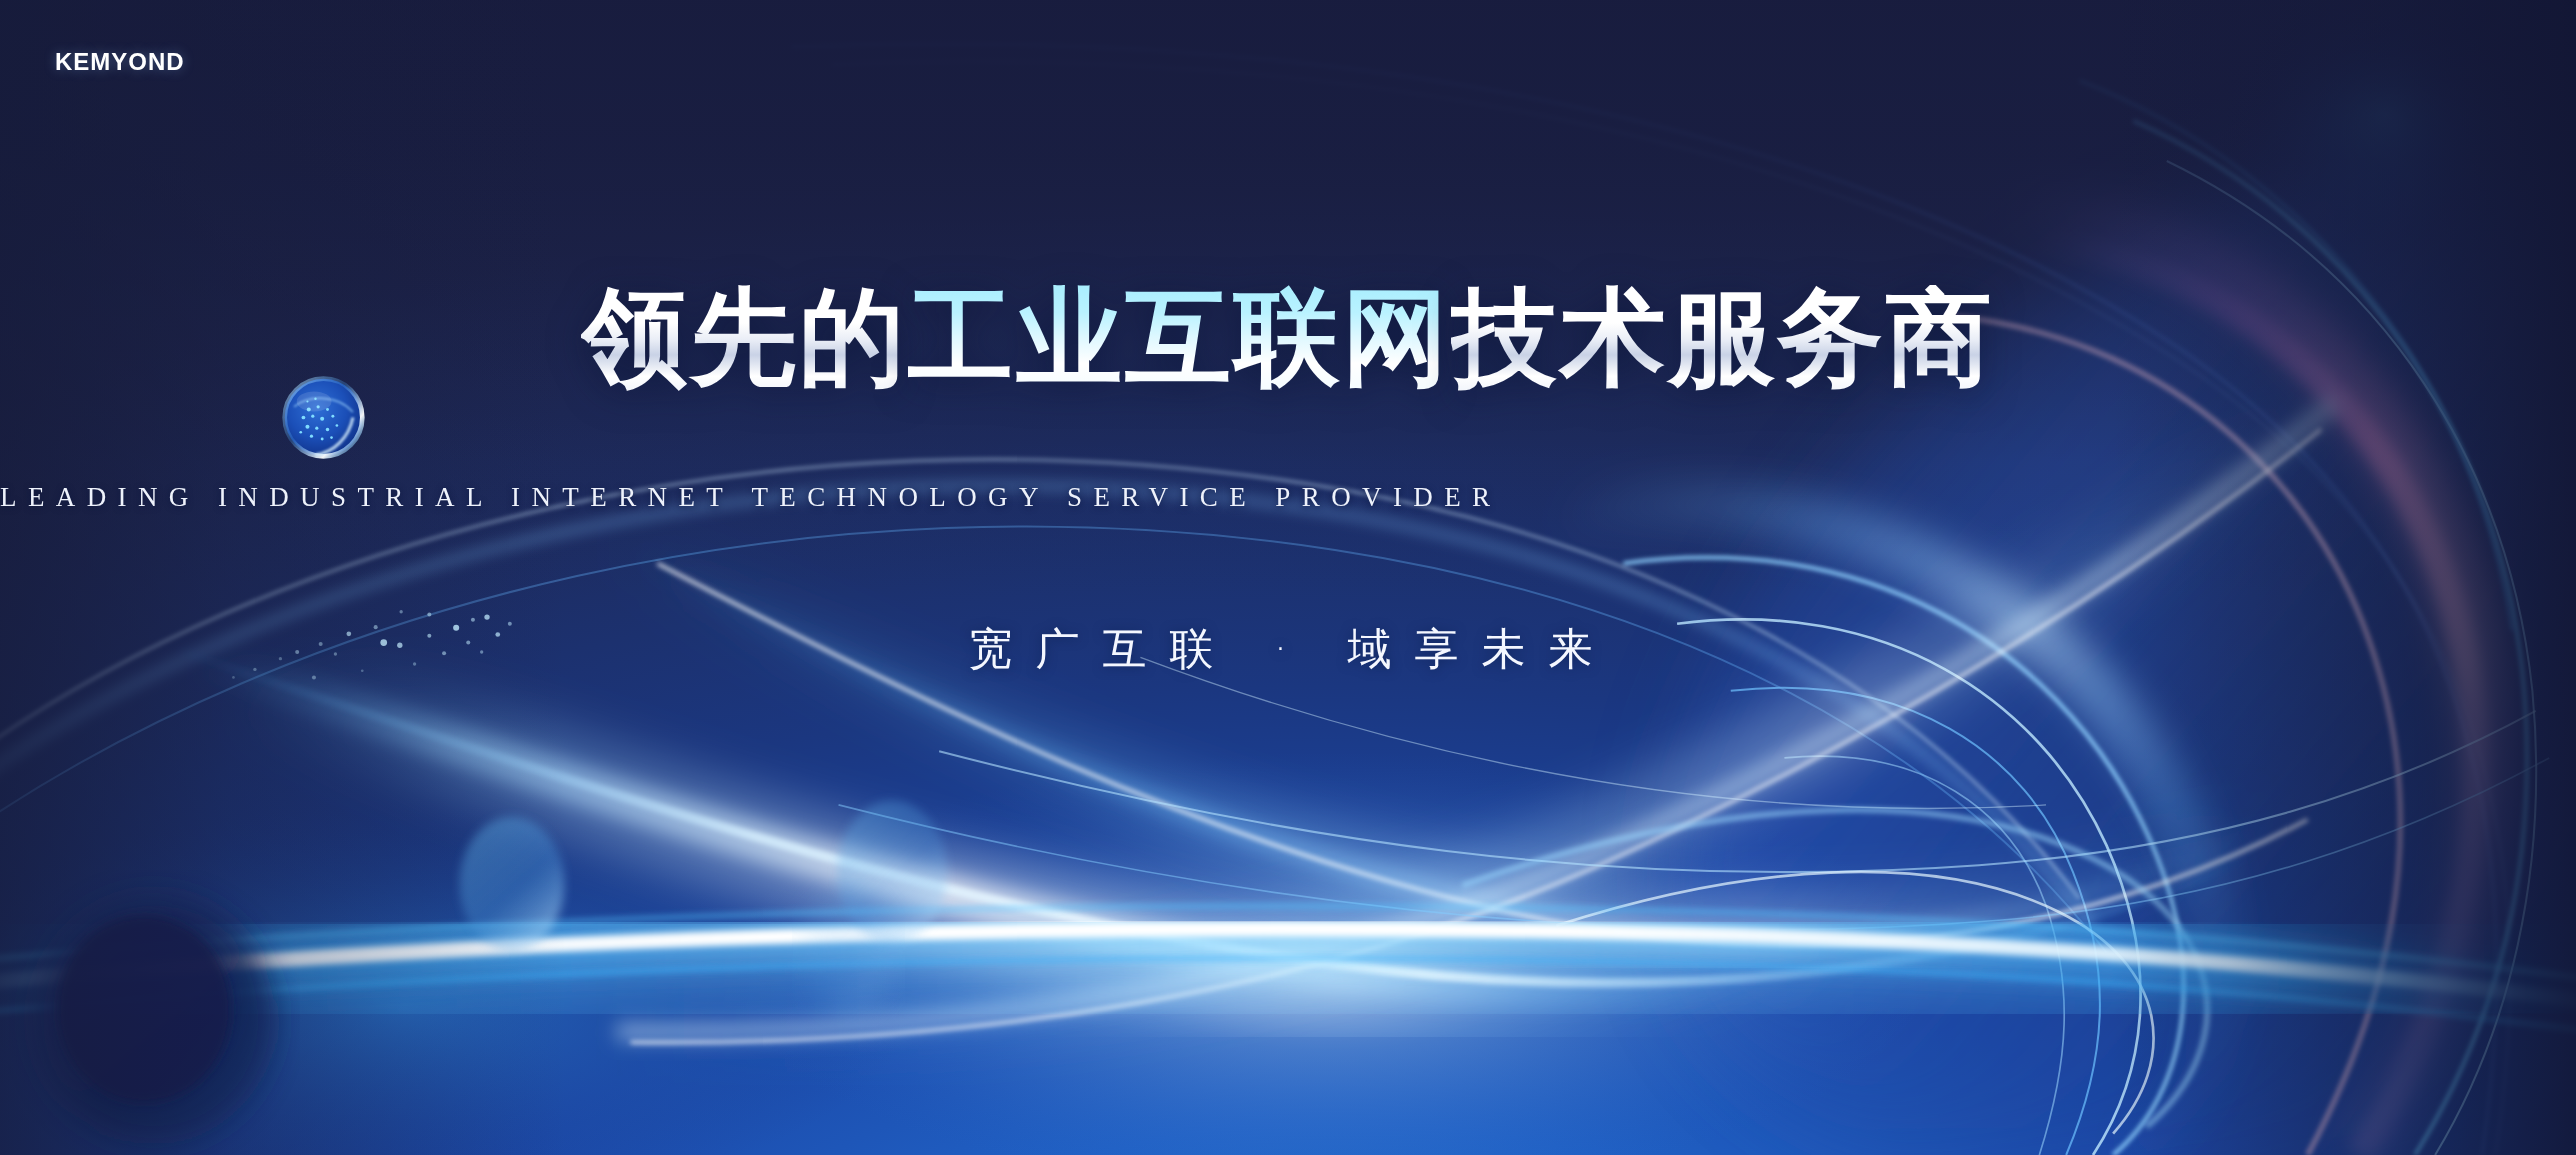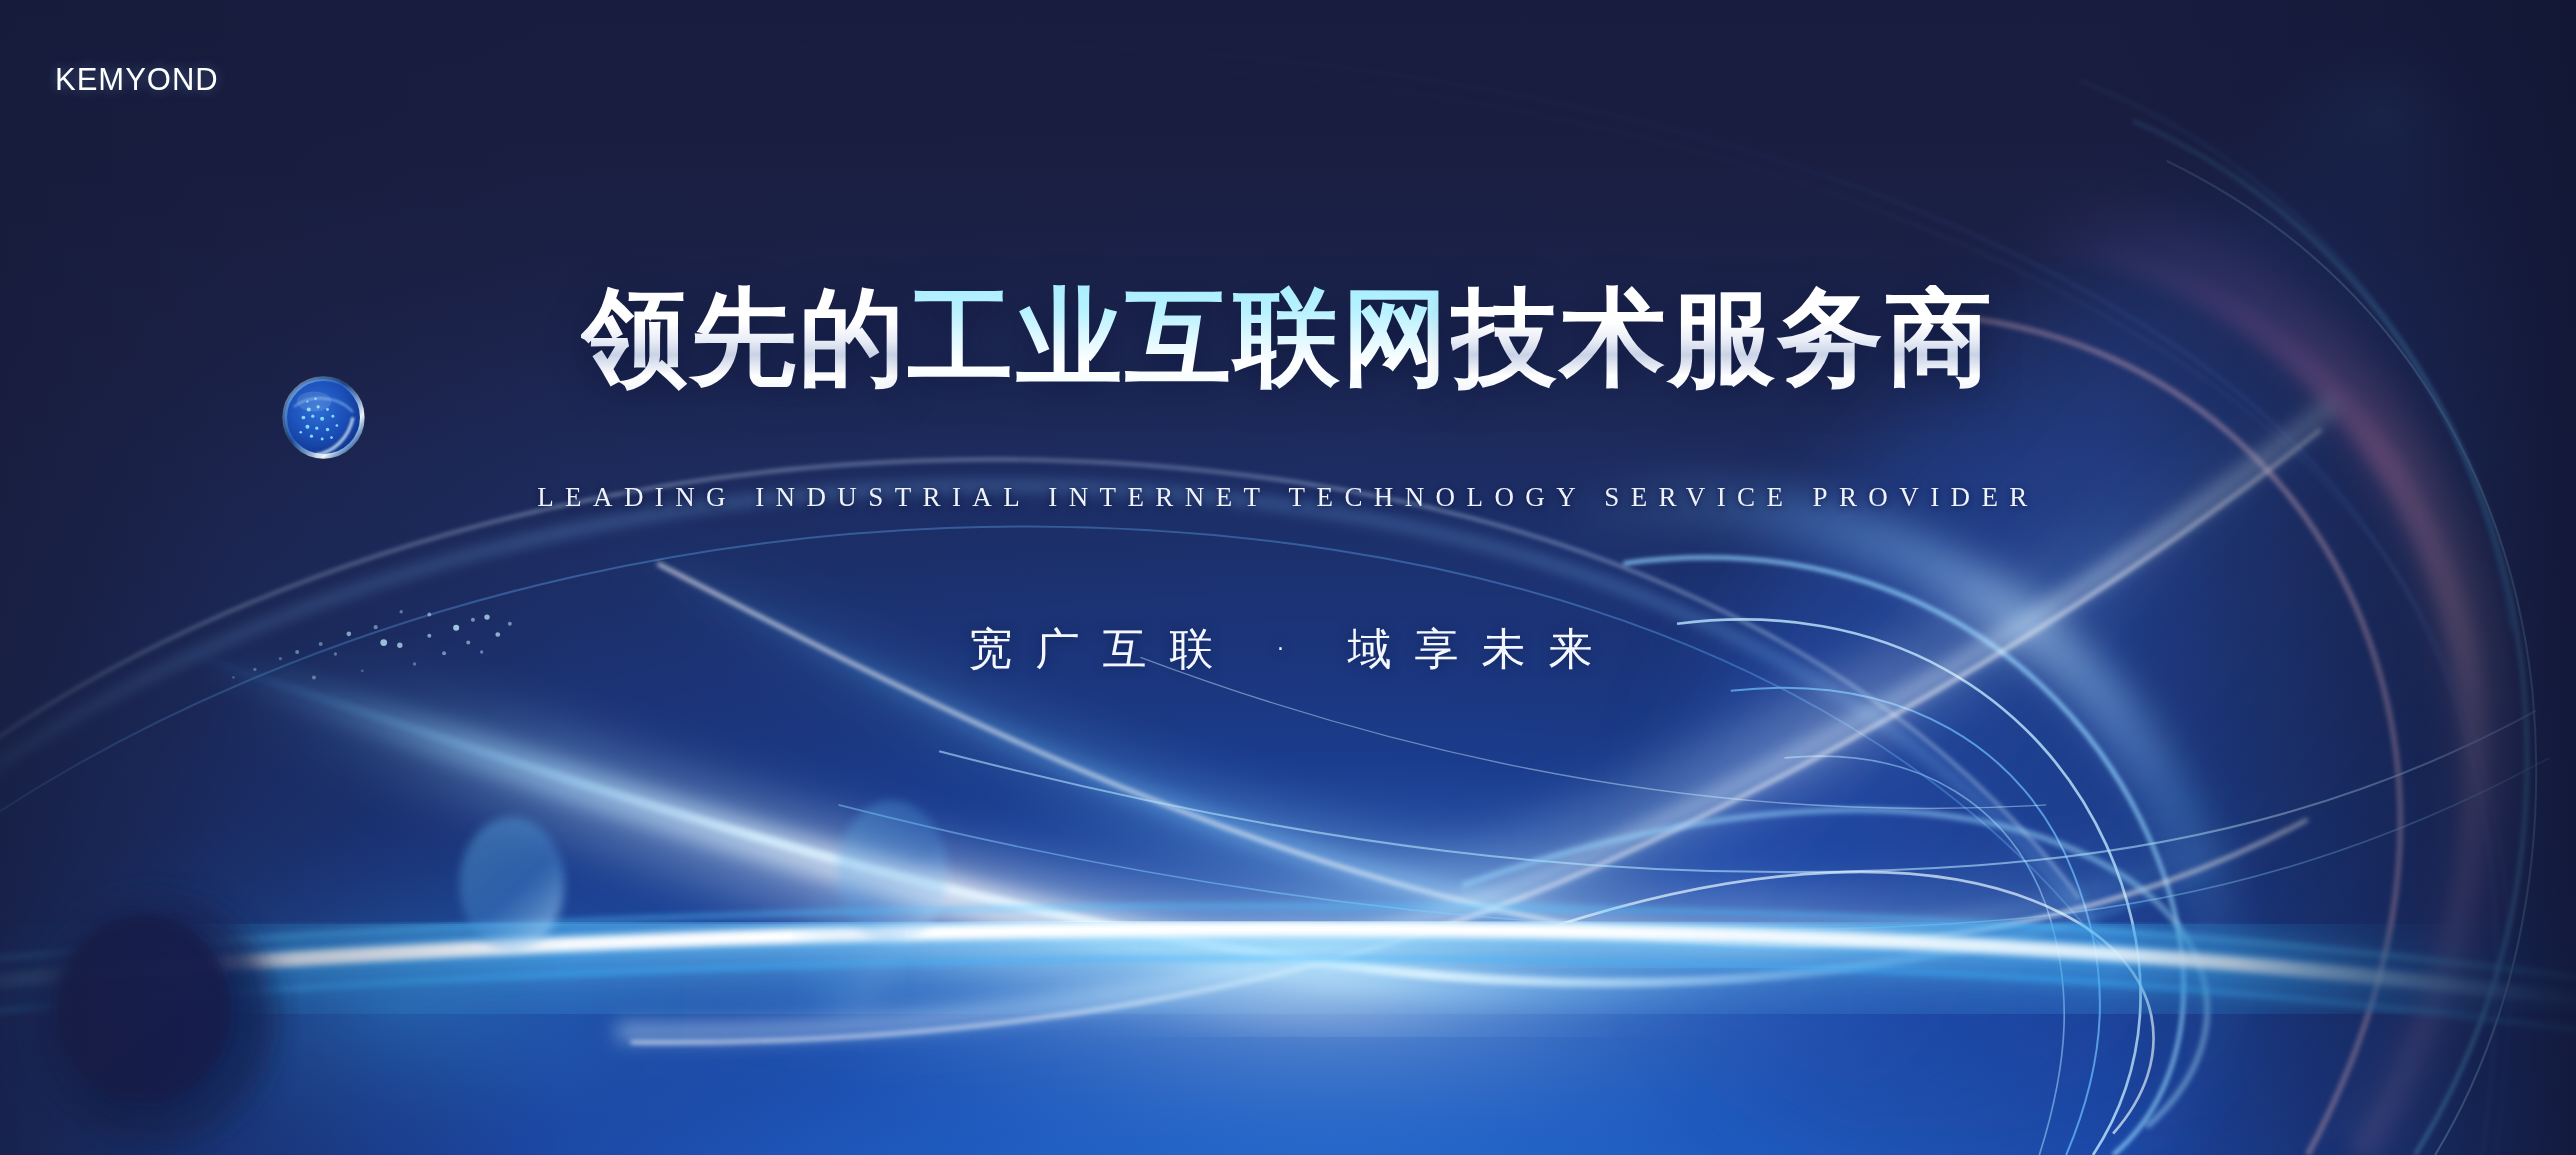--- a/index.html
+++ b/index.html
@@ -46,25 +46,24 @@
       rgba(0,0,0,0) 18%);
     pointer-events:none;
   }
 
   
   .layer{ position:absolute; left:0; top:0; width:2576px; height:1155px; pointer-events:none; }
 
   
   #logo{
     position:absolute; left:55px; top:48px;
-    font-size:31px; font-weight:normal; letter-spacing:1px;
+    font-size:24px; font-weight:bold; letter-spacing:1px;
     color:#ffffff;
     text-shadow:0 0 12px rgba(150,200,255,.35);
     z-index:40;
-    margin-top:14px;
   }
 
   
   #textblock{
     position:absolute; left:0; top:0; width:2272px; height:1155px;
     z-index:35; pointer-events:none;
   }
 
   #headline{
     position:absolute; left:0; top:285px; width:2576px;
@@ -85,21 +84,20 @@
     background-image:linear-gradient(180deg,
       #ffffff 0%, #ffffff 36%, #e9edf6 52%, #c9d2e6 66%, #ffffff 86%, #f2f5fb 100%);
   }
   #headline .cyan{
     background-image:linear-gradient(180deg,
       #a9eefe 0%, #b9f2ff 26%, #dff8ff 50%, #ffffff 74%, #f4fcff 100%);
   }
 
   #subtitle{
     position:absolute; left:0; top:482px; width:2576px;
-    text-align:center;
     font-family:"Liberation Serif","DejaVu Serif",serif;
     font-size:27px;
     letter-spacing:11.4px;
     color:#eef2fb;
     text-shadow:0 1.3px 6.7px rgba(10,20,60,.75);
     white-space:nowrap;
   }
 
   #tagline{
     position:absolute; left:4px; top:620px; width:2576px;

